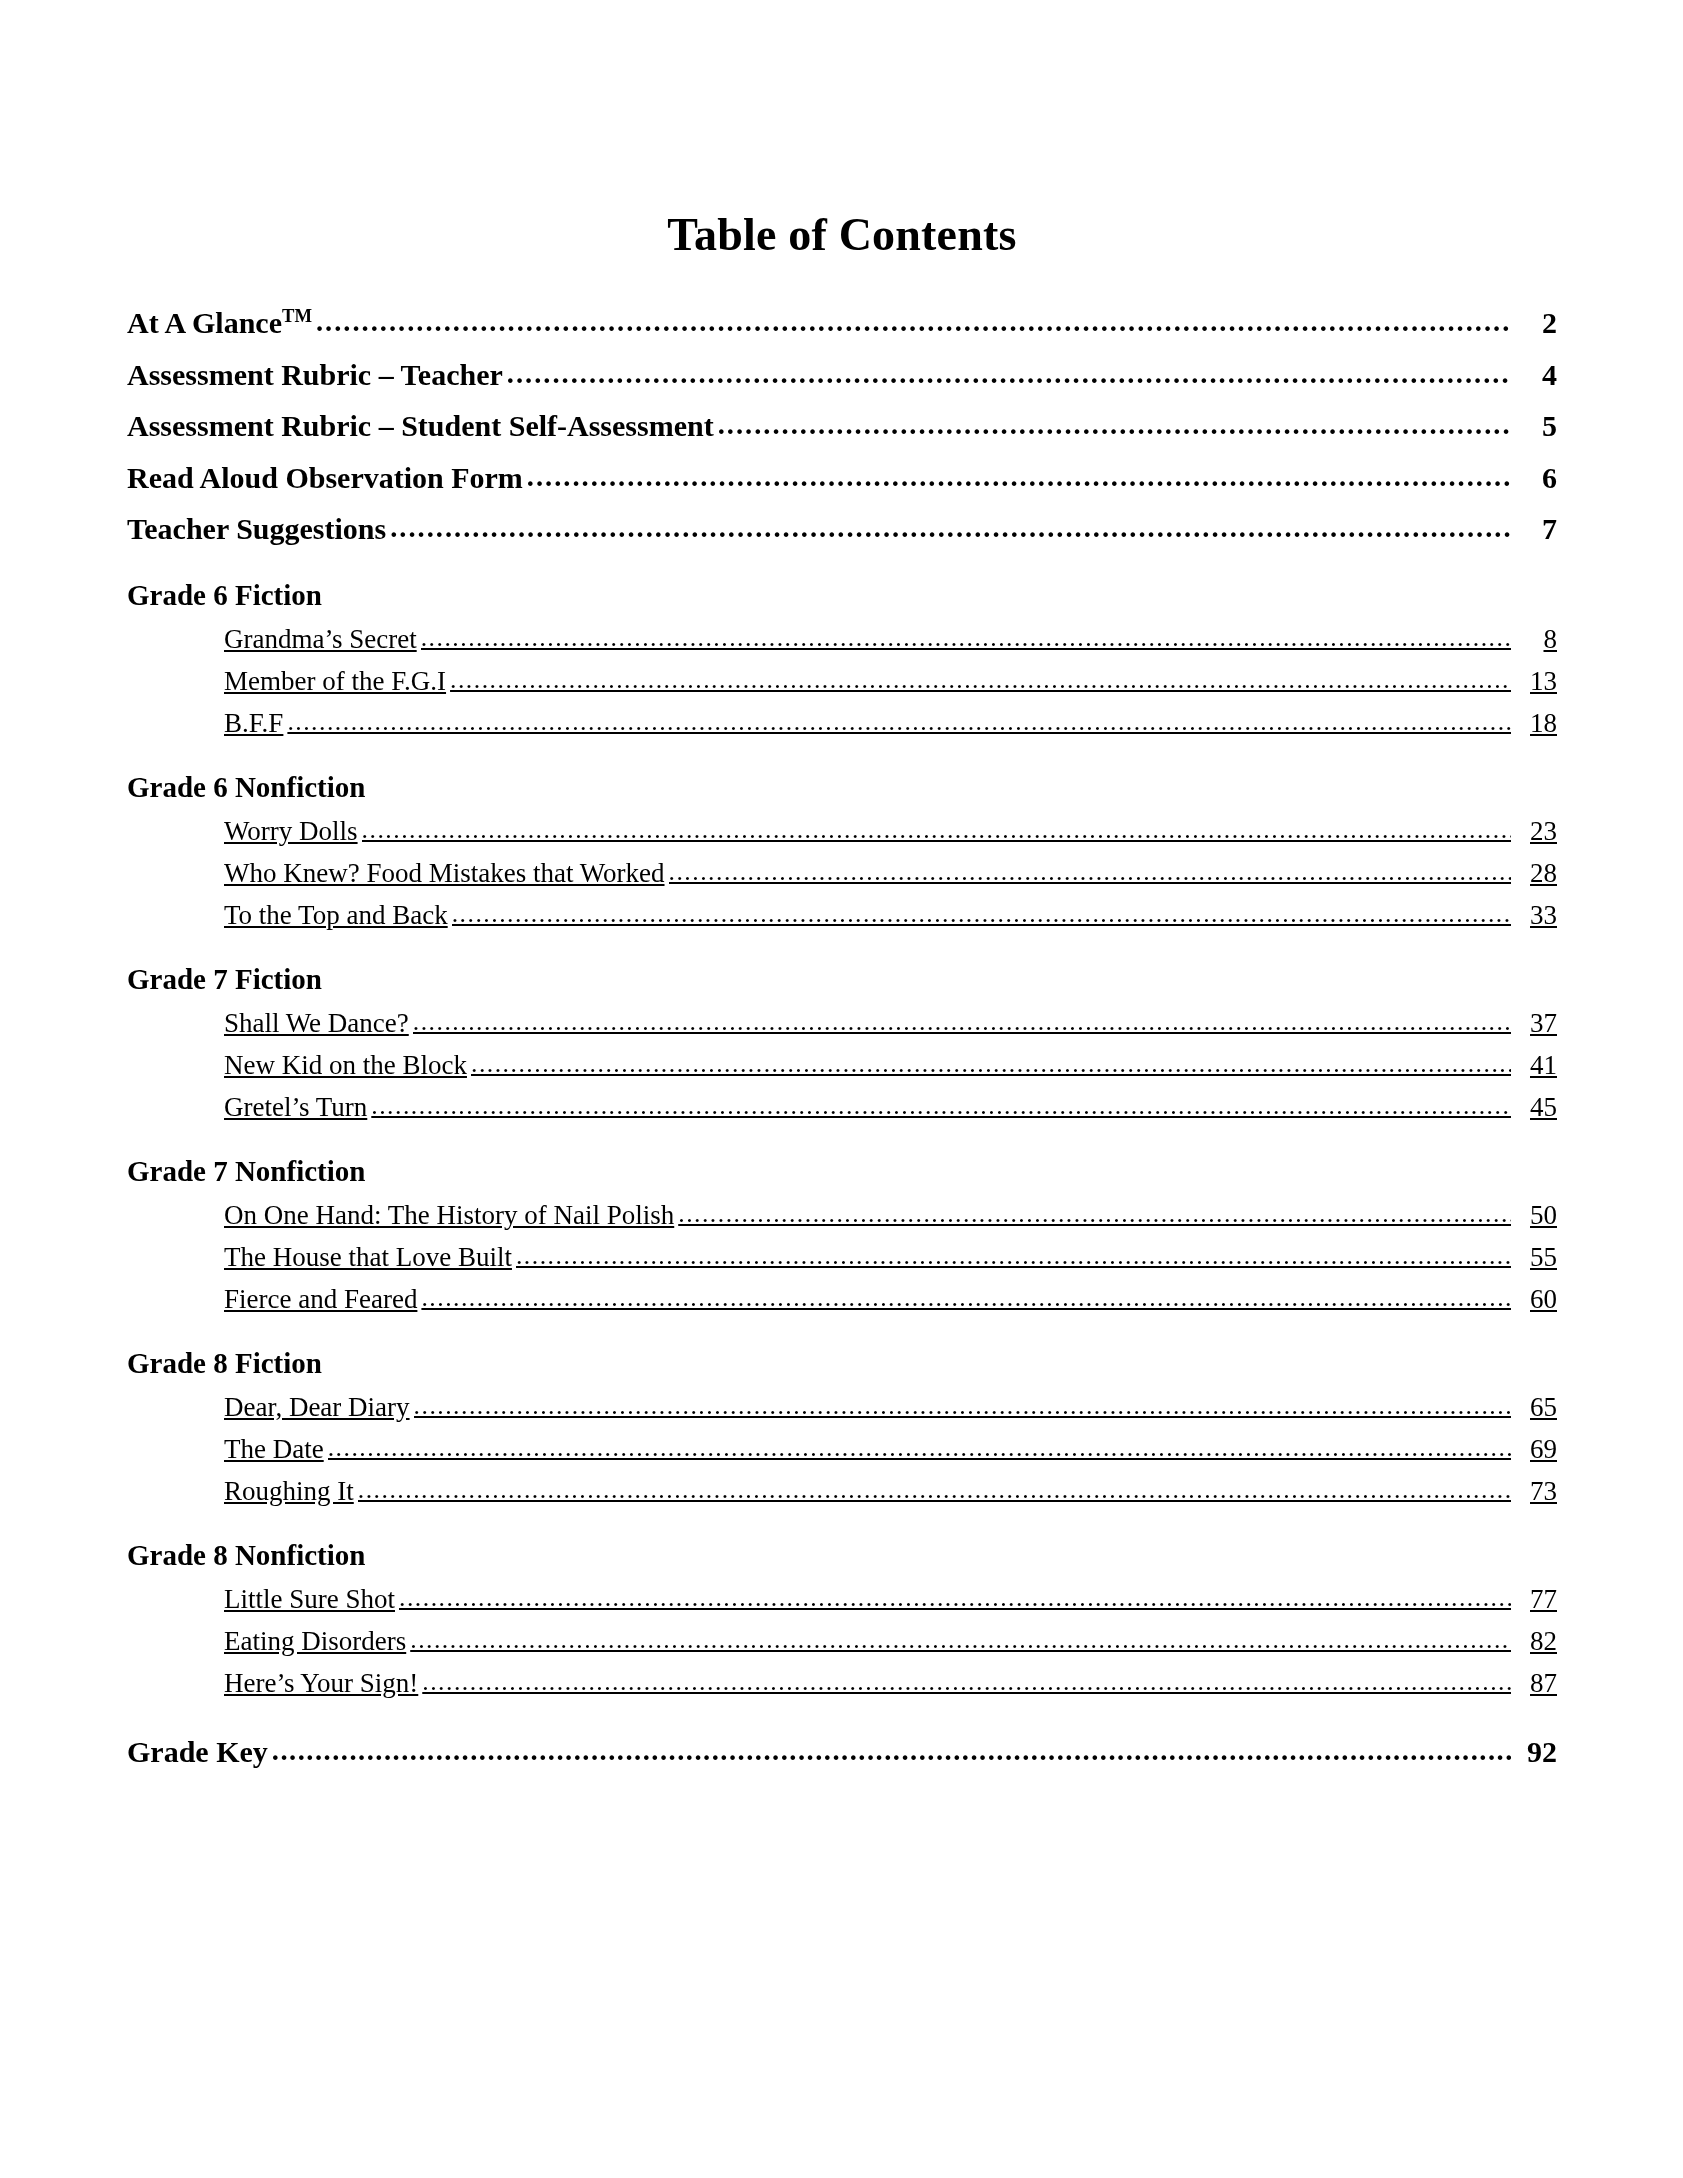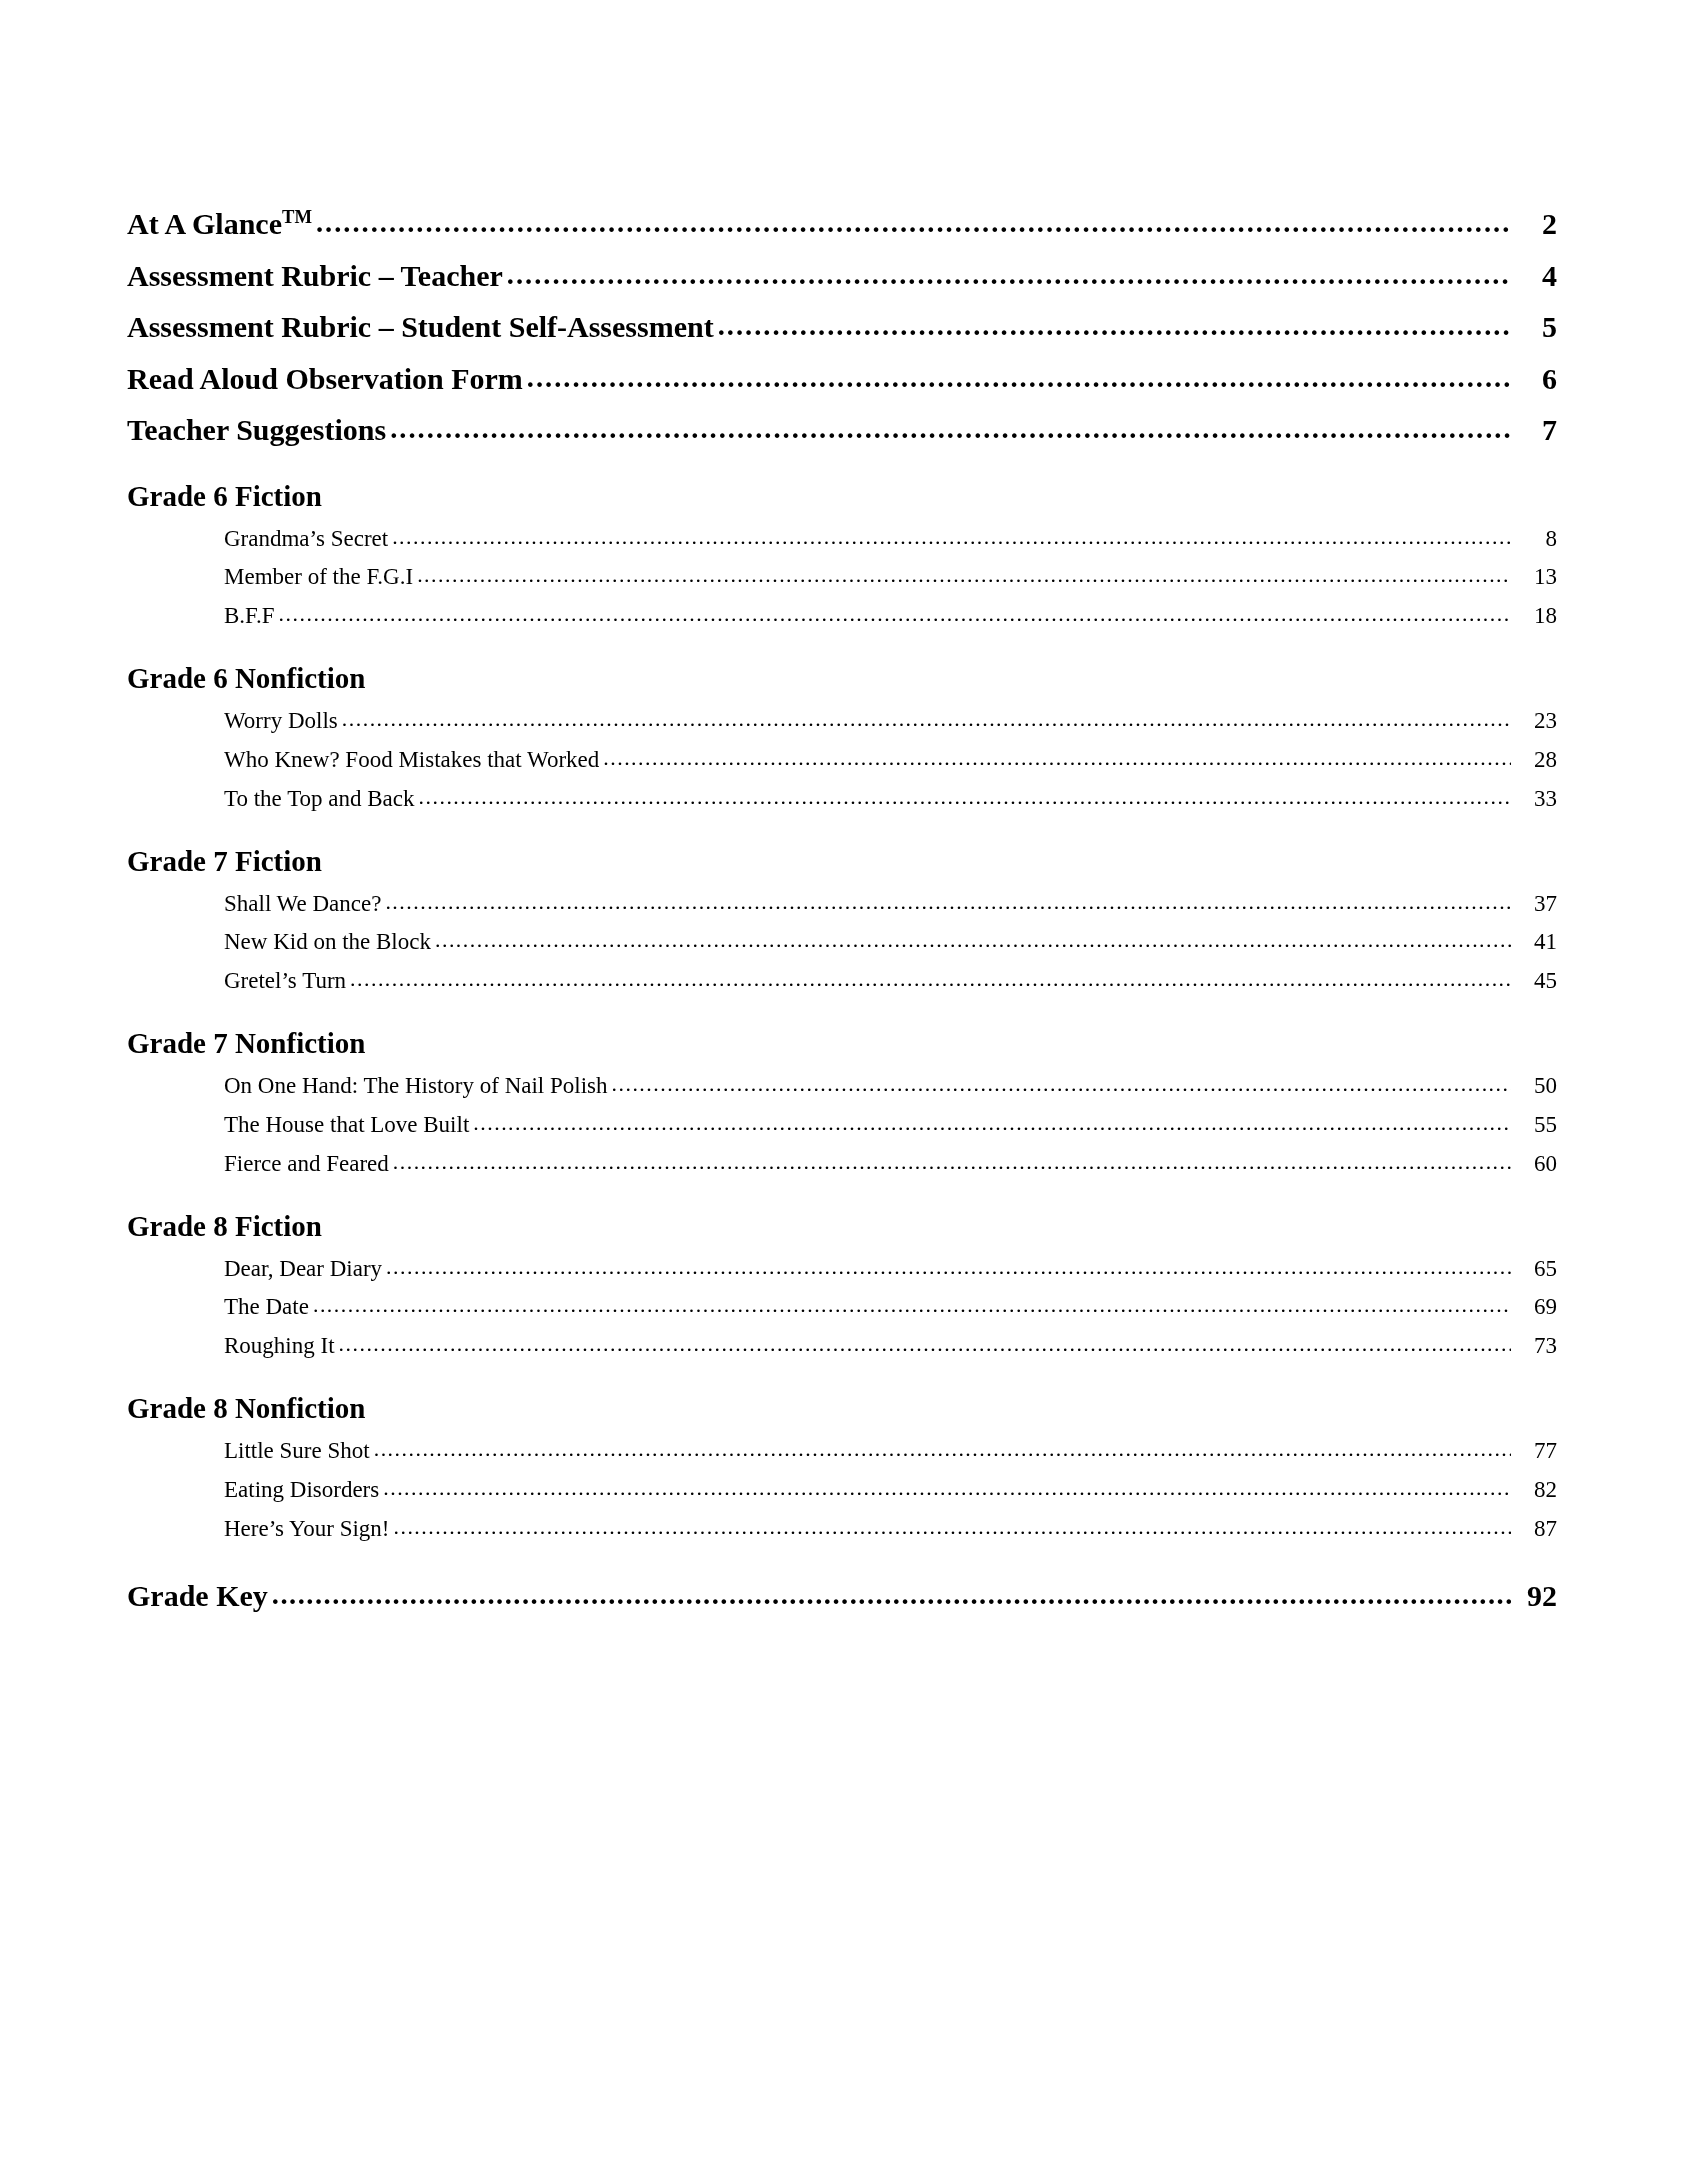--- a/index.html
+++ b/index.html
@@ -77,25 +77,26 @@
   .front .row .leader { letter-spacing: 2px; }
 
   
   .group { margin-top: 34px; }
   .group-head {
     font-size: 29px;
     font-weight: bold;
     margin-bottom: 14px;
   }
   .group .row {
-    font-size: 23px;
+    font-size: 27px;
     font-weight: normal;
     margin-bottom: 15px;
     padding-left: 97px;
     box-sizing: border-box;
+    text-decoration: underline;
   }
   .group .row .page-num { font-weight: normal; }
 
   .answer-key { margin-top: 40px; }
   .answer-key .row {
     font-size: 30px;
     font-weight: bold;
   }
 
   
@@ -122,20 +123,21 @@
   .footer .right { white-space: nowrap; margin-left: auto; }
   .tm { font-size: 0.62em; vertical-align: super; }
 </style>
 </head>
 <body>
 
 <div class="page">
 
   <div class="content">
 
+    <h1 class="doc-title">Table of Contents</h1>
 
     <div class="front">
 
       <div class="row">
         <span class="label"><span>At A Glance</span><span class="tm">TM</span></span>
         <span class="leader">...........................................................................................................................................................................................................................................................................</span>
         <span class="page-num">2</span>
       </div>
 
       <div class="row">

